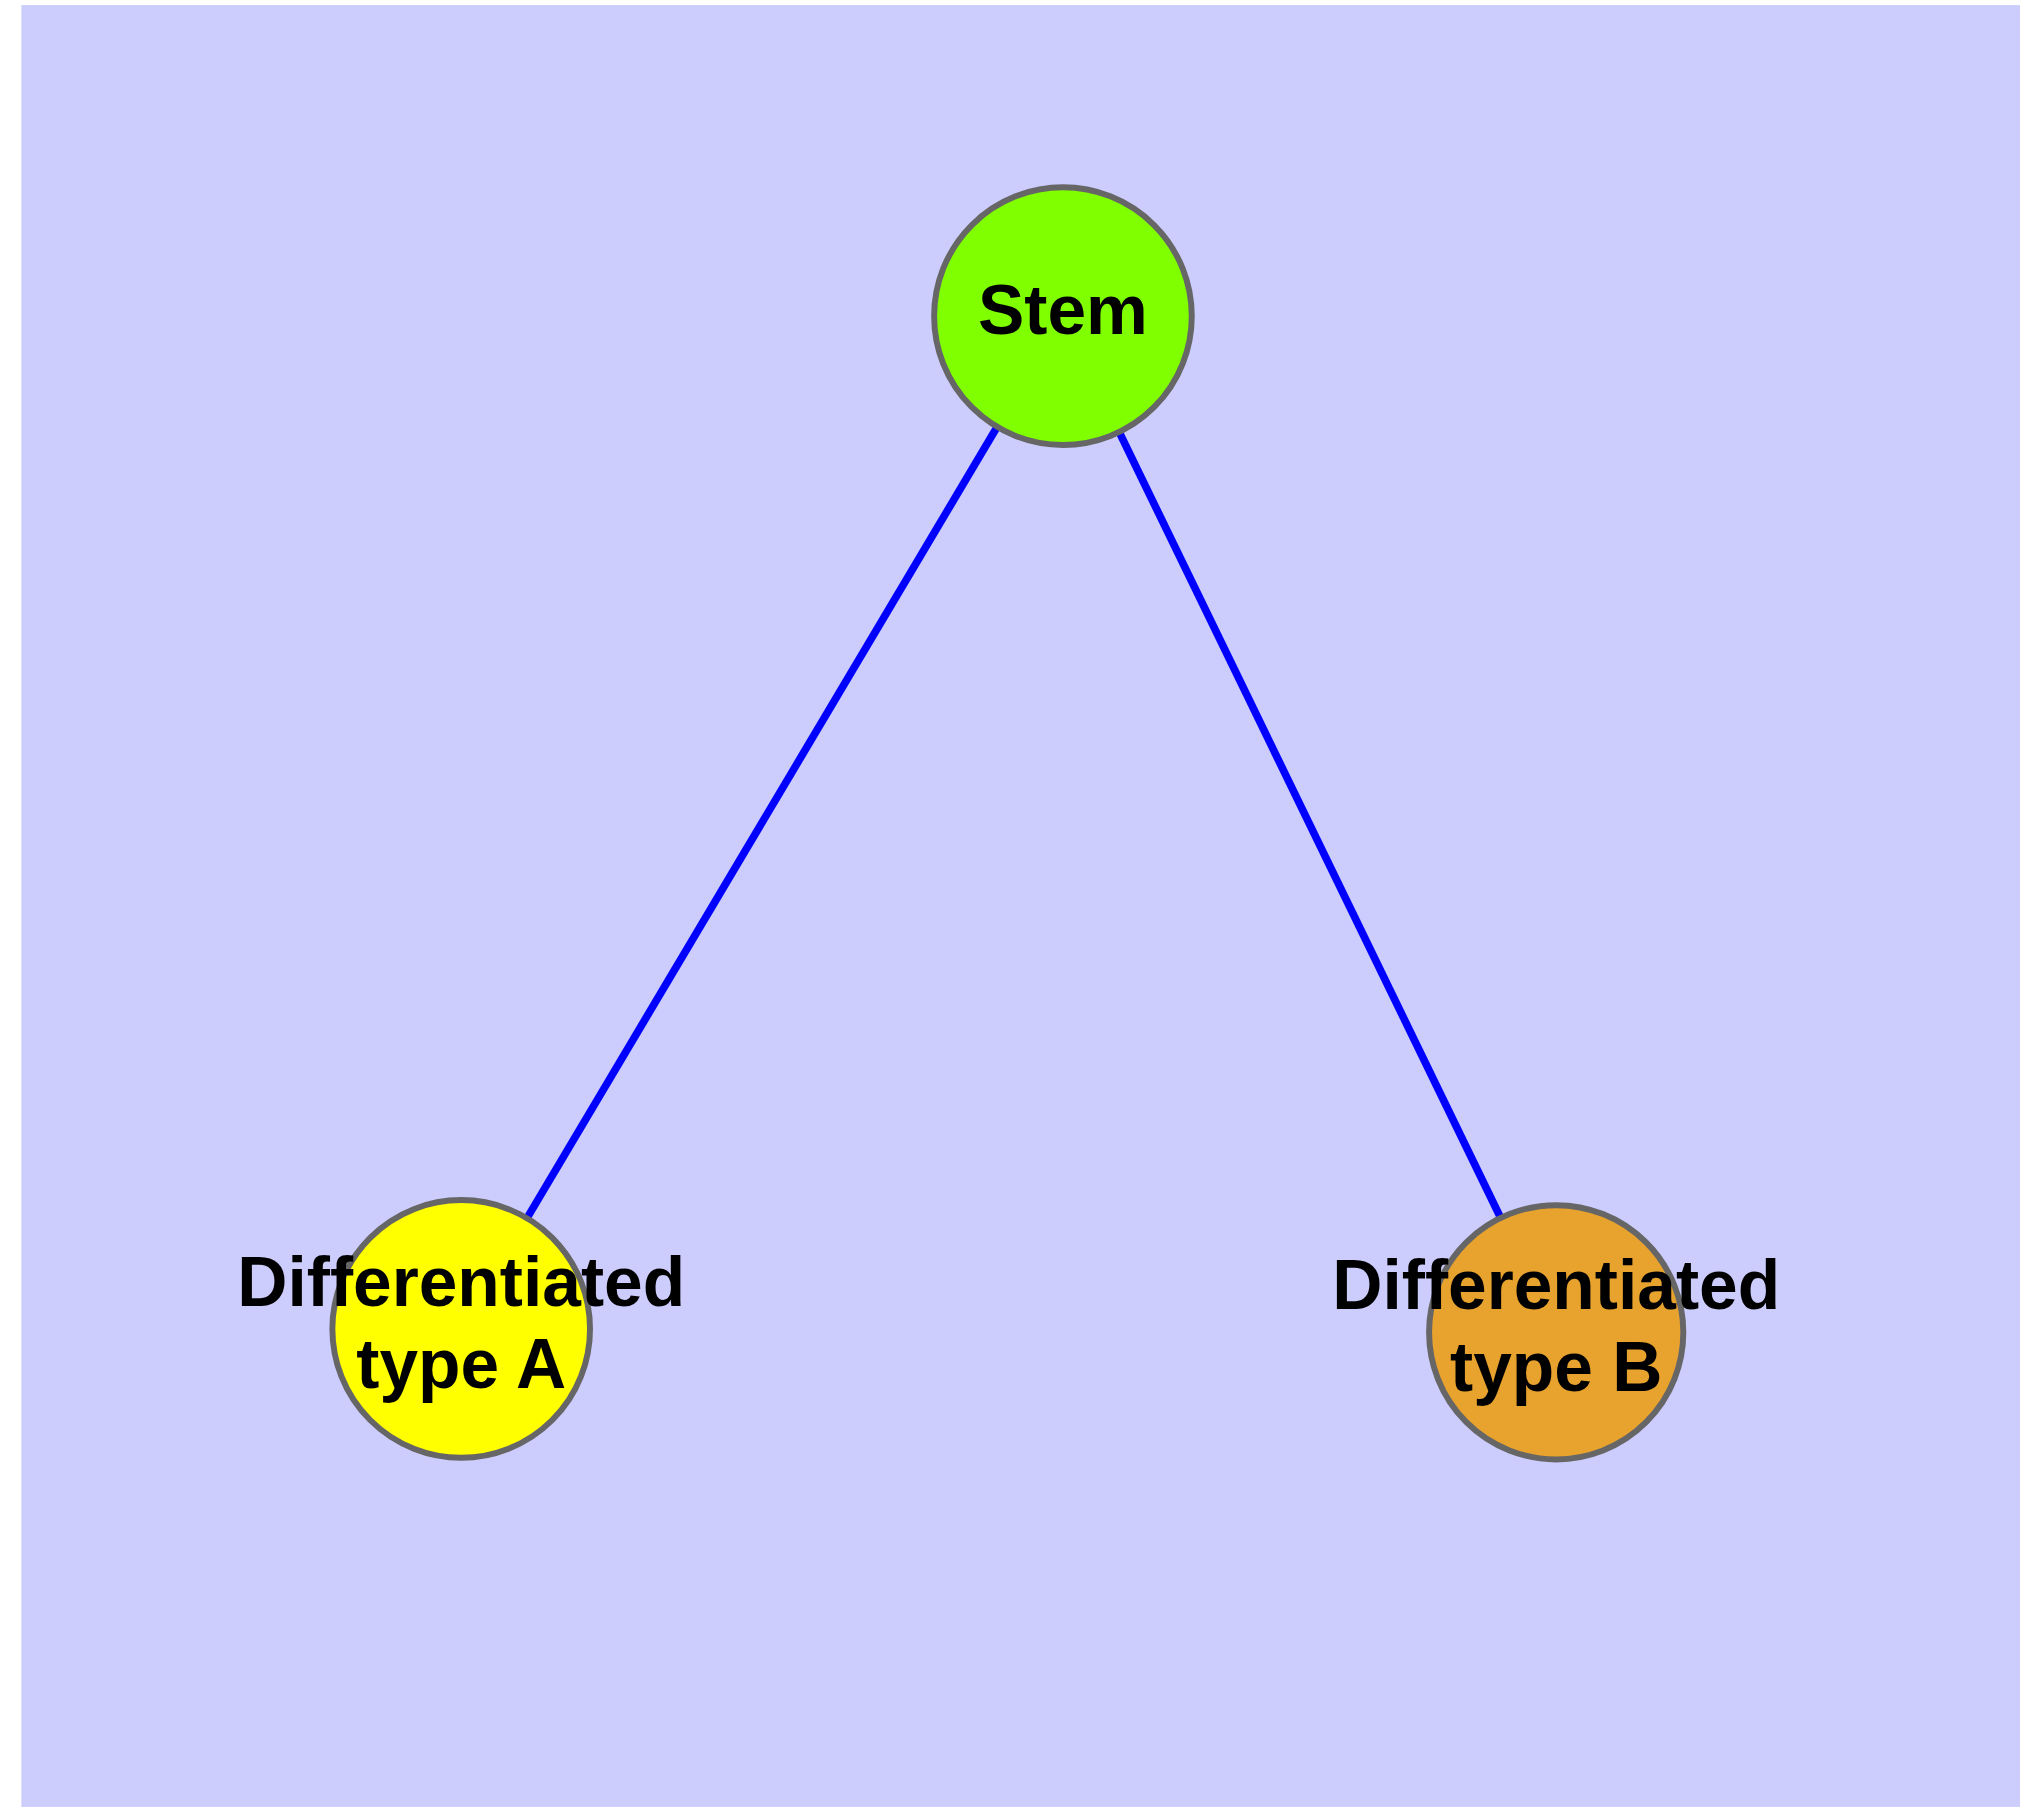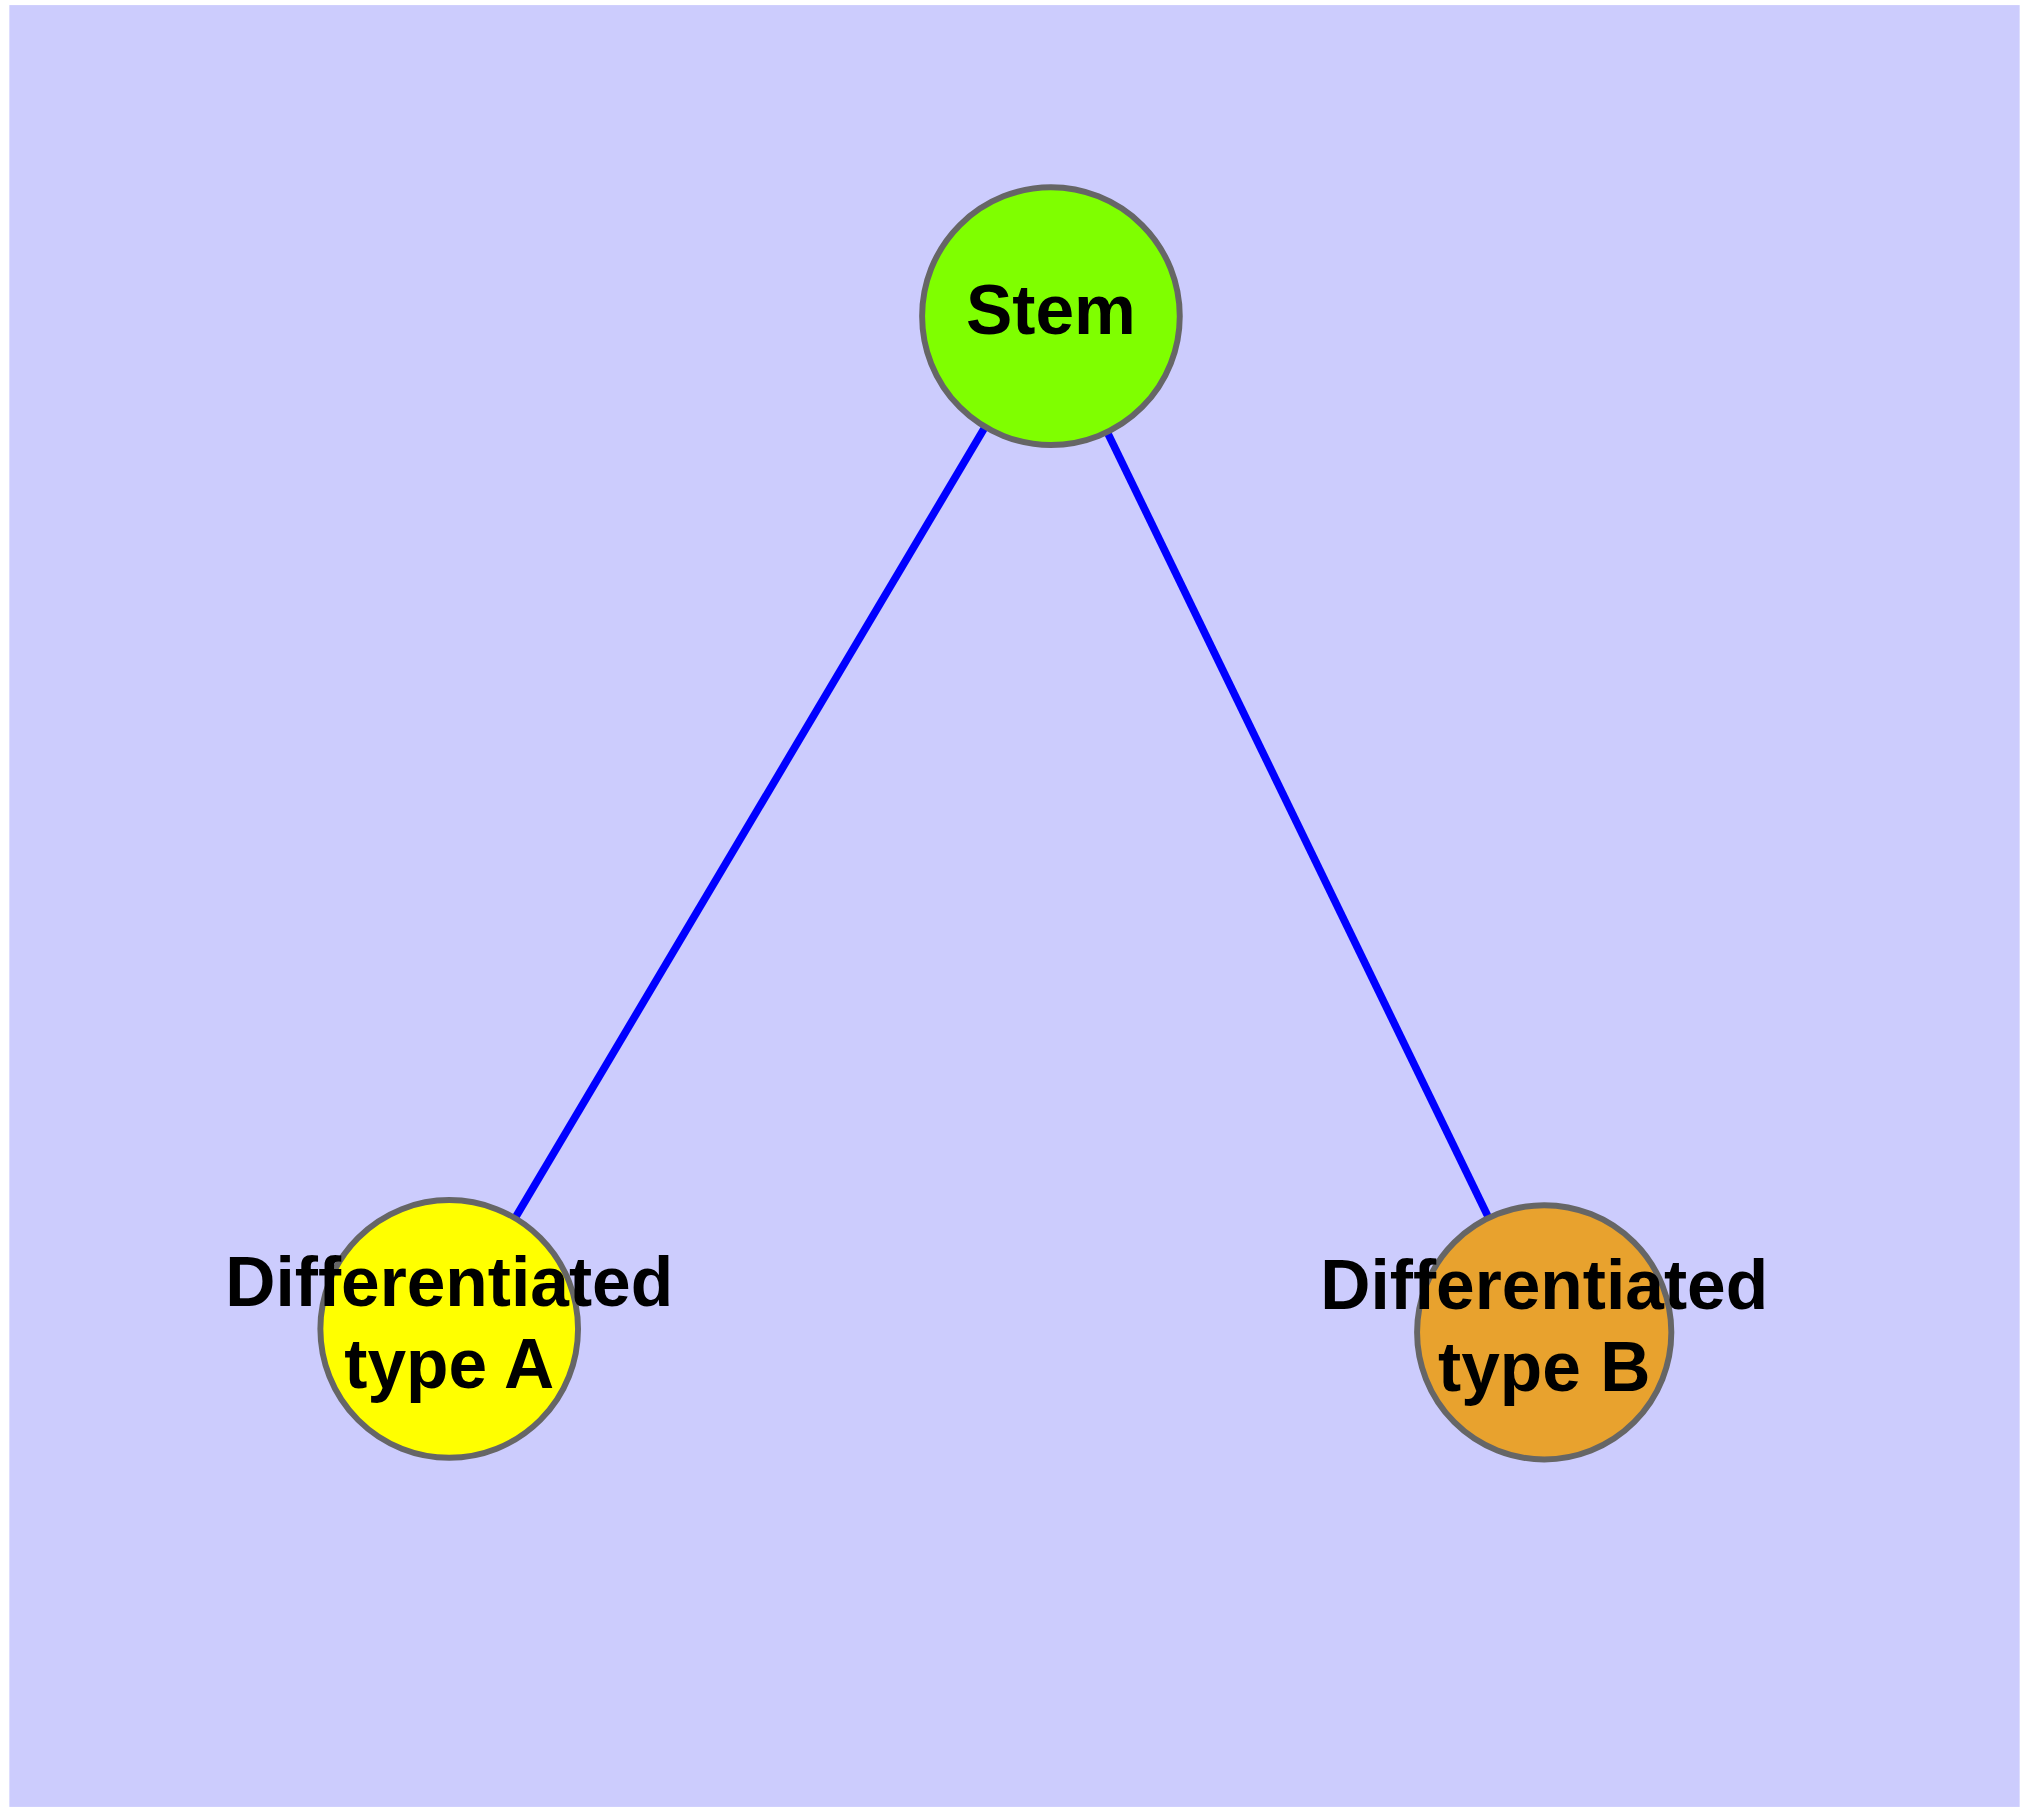--- a/index.html
+++ b/index.html
@@ -9,21 +9,21 @@
     background: #ffffff;
   }
   body {
     width: 2021px;
     height: 1812px;
     overflow: hidden;
     font-family: "Liberation Sans", sans-serif;
   }
   #graph-canvas {
     position: absolute;
-    left: 4px;
+    left: 16px;
     top: 0;
     width: 1608px;
     height: 1812px;
     background: #ffffff;
   }
   #graph-svg {
     position: absolute;
     left: 0;
     top: 0;
     display: block;

